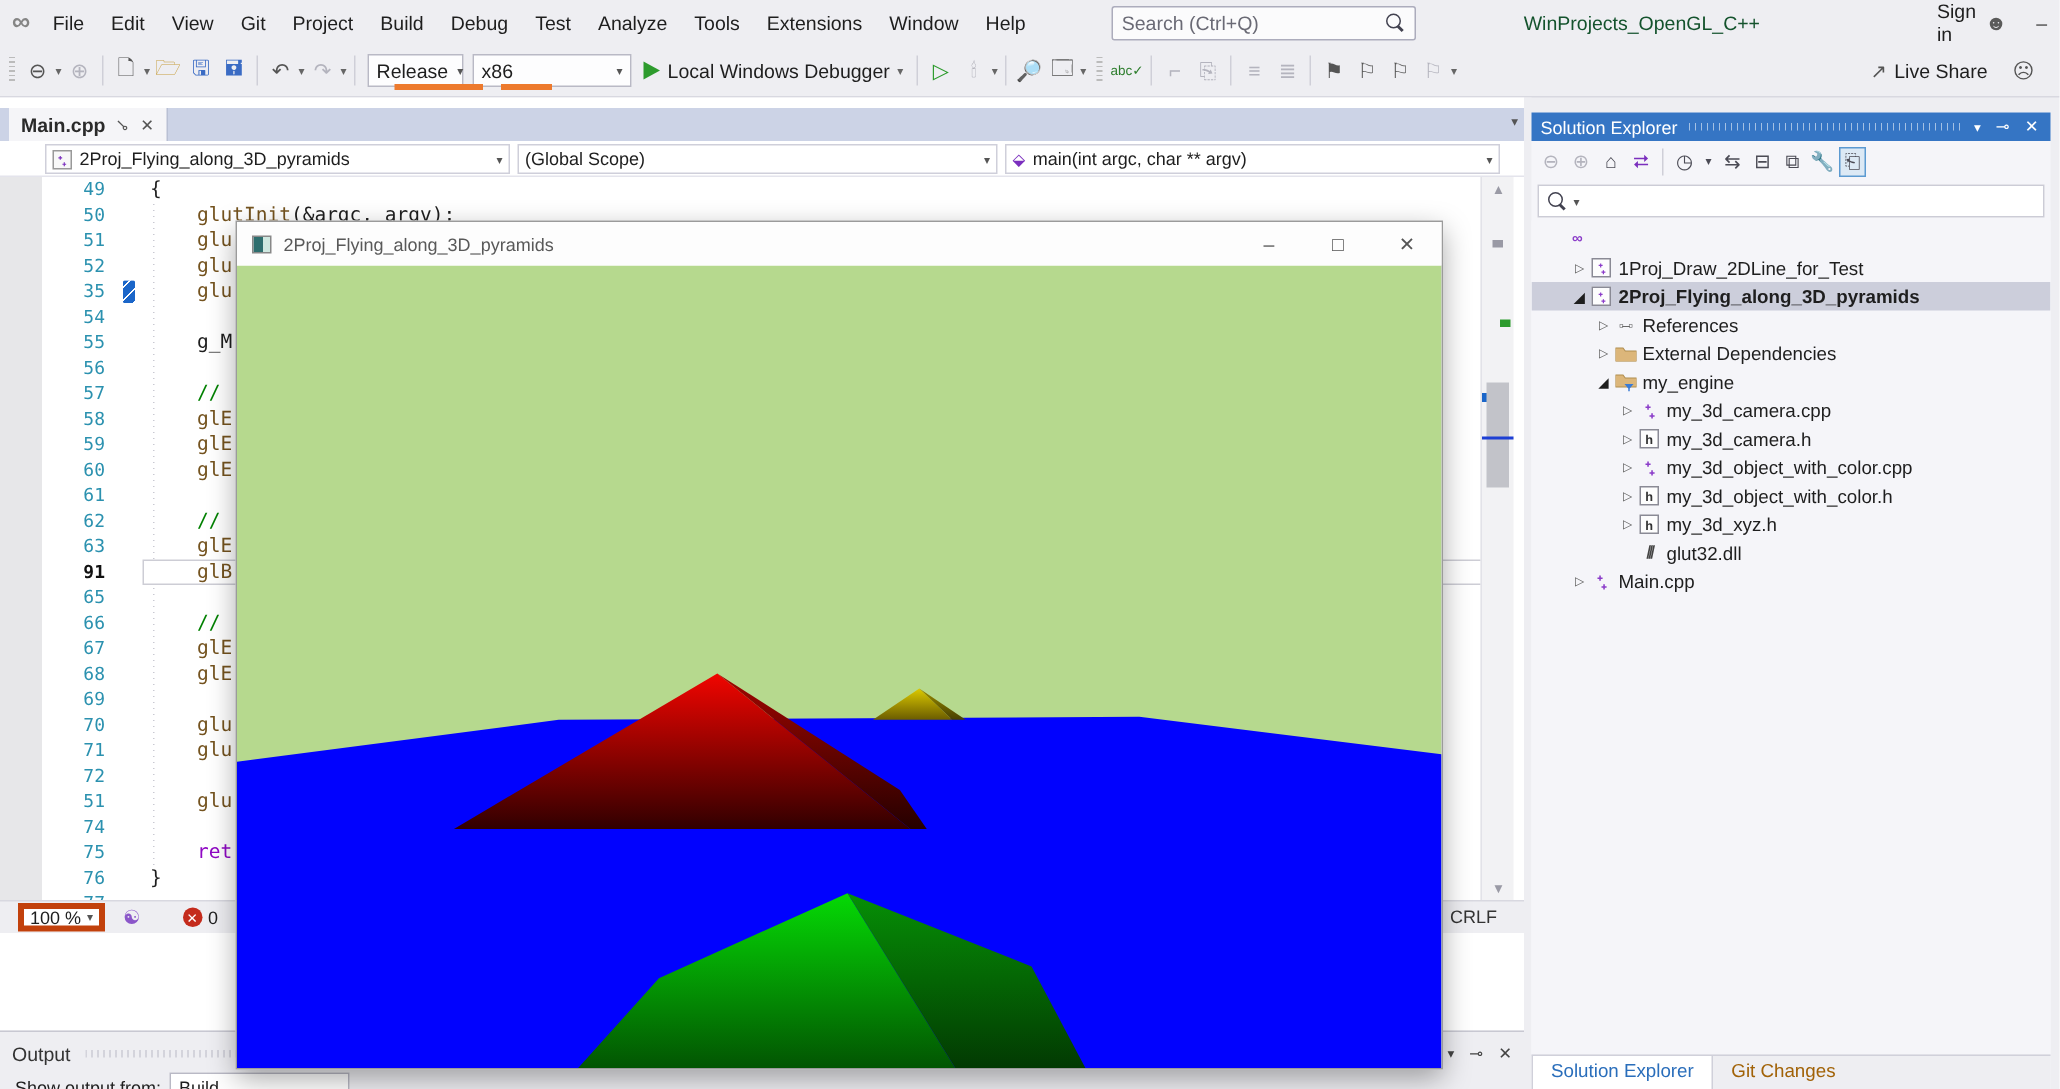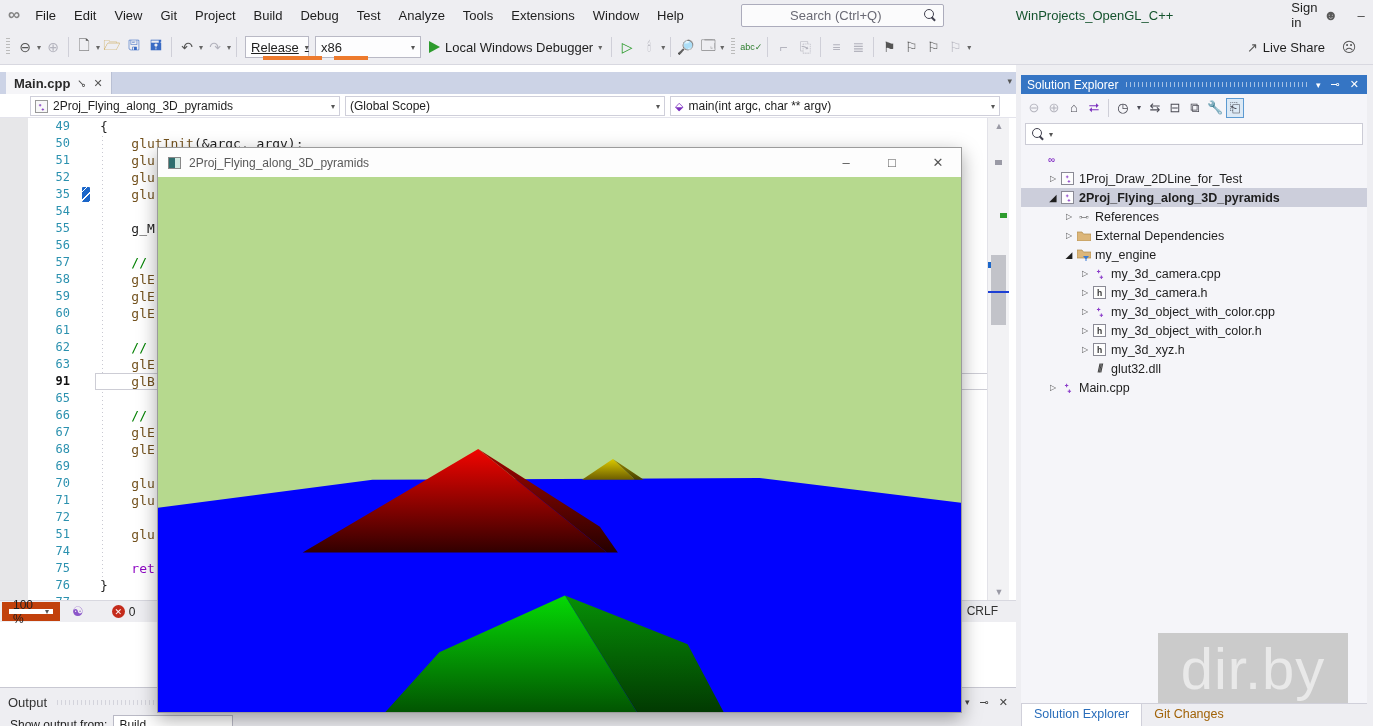--- a/index.html
+++ b/index.html
@@ -6,42 +6,42 @@
   html,body { width:1373px; height:726px; overflow:hidden; }
   body { font-family:"Liberation Sans", sans-serif; font-size:13px; color:#1e1e1e; background:#eeeef2; position:relative; }
   .abs { position:absolute; }
 
   
   #titlebar { left:0; top:0; width:1373px; height:30px; background:#eeeef2; display:flex; align-items:center; }
   .vslogo { width:30px; height:22px; margin:0 6px 0 8px; color:#858585; font-weight:bold; font-size:17px; display:flex; align-items:center; justify-content:center; }
   #menu { display:flex; }
   #menu .mi { padding:5px 9px; cursor:default; }
   .searchbox { width:220px; height:23px; border:1px solid #acacbc; background:#fbfbfc; border-radius:2px; display:flex; align-items:center; padding:0 6px; margin-left:48px; }
-  .searchbox input { border:none; outline:none; background:transparent; flex:1; font-size:13px; font-family:"Liberation Sans",sans-serif; color:#333;text-align:center; }
+  .searchbox input { border:none; outline:none; background:transparent; flex:1; font-size:13px; font-family:"Liberation Sans",sans-serif; color:#333; }
   .searchbox input::placeholder { color:#6a6a75; }
   .mag { width:13px; height:13px; position:relative; }
   .mag::before { content:""; position:absolute; width:8px; height:8px; border:1.6px solid #424250; border-radius:50%; left:0; top:0; }
   .mag::after { content:""; position:absolute; width:5px; height:1.6px; background:#424250; transform:rotate(45deg); left:7px; top:9px; }
   #solution-title { margin-left:72px; color:#14532d; }
   #signin { margin-left:118px; display:flex; align-items:center; gap:6px; }
   .person-ico { font-size:14px; color:#5a5a5a; }
   .winbtns { margin-left:auto; display:flex; }
   .winbtn { width:46px; height:29px; display:flex; align-items:center; justify-content:center; color:#444; font-size:13px; }
 
   
   #toolbar { left:0; top:30px; width:1373px; height:35px; background:#eeeef2; border-bottom:1px solid #d8d8e0; display:flex; align-items:center; }
   .tb-ico { height:22px; min-width:20px; display:flex; align-items:center; justify-content:center; margin:0 1px; color:#555; font-size:14px; }
   .tb-ico.dis { color:#b4b4be; }
   .tb-sep { width:1px; height:20px; background:#cfcfd8; margin:0 4px; }
   .tb-dd { font-size:8px; color:#666; margin:0 1px; }
   .grip { width:4px; height:18px; margin:0 4px 0 6px; background:repeating-linear-gradient(#bbb 0 1px, transparent 1px 3px); }
   .combo { height:22px; background:#fdfdfe; border:1px solid #b9b9c5; display:flex; align-items:center; padding:0 5px; position:relative; }
   .combo .cv { flex:1; }
   .combo .ca { font-size:8px; color:#555; margin-left:6px; }
-  #cfg-combo { width:64px; margin-left:4px;text-decoration:underline; }
+  #cfg-combo { width:64px; margin-left:4px; }
   #plat-combo { width:106px; margin-left:6px; }
   .orange-underline { height:4px; background:#ed7a2d; position:absolute; z-index:5; }
   .play { width:0; height:0; border-left:11px solid #2d9b2d; border-top:6px solid transparent; border-bottom:6px solid transparent; margin:0 5px 0 8px; }
   .flame { color:#9a9aa5; font-size:13px; }
   #live-share { margin-left:auto; display:flex; align-items:center; gap:5px; margin-right:4px; }
   #feedback-btn { margin:0 14px 0 10px; }
 
   
   #editor-group { left:0; top:65px; width:1016px; height:661px; background:#fff; }
   #tabstrip { left:0; top:7px; width:1016px; height:22px; background:#ccd3e6; }
@@ -68,21 +68,21 @@
   .ln-cur { color:#111 !important; font-weight:bold; }
 
   
   #vscroll { position:absolute; left:987px; top:0; width:22px; height:482px; background:#f2f2f4; border-left:1px solid #e2e2e8; }
   #vscroll .arr { position:absolute; left:0; width:22px; text-align:center; color:#9a9aa5; font-size:9px; }
   #vthumb { position:absolute; left:3px; top:137px; width:15px; height:70px; background:#c2c3c9; }
   .sb-mark { position:absolute; width:7px; height:5px; }
   #cursor-line-mark { position:absolute; left:0; top:173px; width:21px; height:2px; background:#1d3fd4; }
 
   #editor-bottombar { left:0; top:535px; width:1016px; height:22px; background:#eeeef2; border-top:1px solid #d8d8e0; display:flex; align-items:center; }
-  #zoom-combo { width:58px; height:19px; margin-left:2px; background:#fff; border:7px solid #c2410c; display:flex; align-items:center; padding:0 4px; font-size:12px; }
+  #zoom-combo { width:58px; height:19px; margin-left:12px; background:#fff; border:4px solid #c2410c; display:flex; align-items:center; padding:0 4px; font-size:12px; }
   #zoom-combo .ca { margin-left:auto; font-size:8px; color:#555; }
   .intelli-ico { color:#8b56c9; margin-left:12px; font-size:13px; }
   #err-badge { display:flex; align-items:center; gap:4px; margin-left:28px; font-size:12px; }
   .err-circ { width:13px; height:13px; border-radius:50%; background:#c42b1c; color:#fff; font-size:9px; display:flex; align-items:center; justify-content:center; }
   #crlf { position:absolute; right:18px; top:539px; font-size:12px; color:#333; }
 
   
   #output-panel { left:0; top:622px; width:1016px; height:104px; background:#eeeef2; border-top:1px solid #c8c8d2; }
   #output-header { position:absolute; left:0; top:3px; width:1016px; height:22px; display:flex; align-items:center; }
   #output-header .ttl { margin-left:8px; color:#333; }
@@ -460,23 +460,20 @@
         </span>
         <span class="tr-label">glut32.dll</span>
       </div>
       <div class="tree-row" style="top: 231px;">
         <span class="tr-arrow" style="margin-left: 26px;">▷</span>
         <span class="tr-ico">
           <span class="i-cpp">⁺₊</span>
         </span>
         <span class="tr-label">Main.cpp</span>
       </div>
-    </div>
-  <div id="watermark">
-      <span>dir.by</span>
     </div>
   <div id="se-tabs">
       <div class="se-tab active">Solution Explorer</div>
       <div class="se-tab">Git Changes</div>
     </div>
 </div>
 
 <div id="gl-window" class="abs">
   <div id="gl-titlebar">
     <span class="gl-app-ico"></span>

